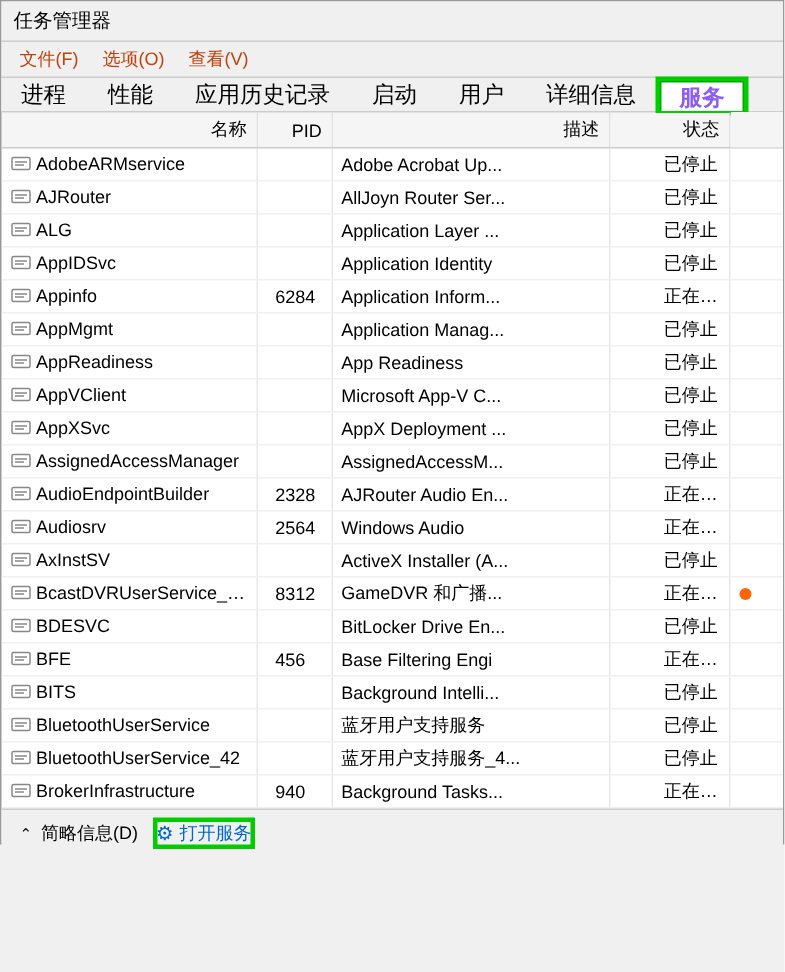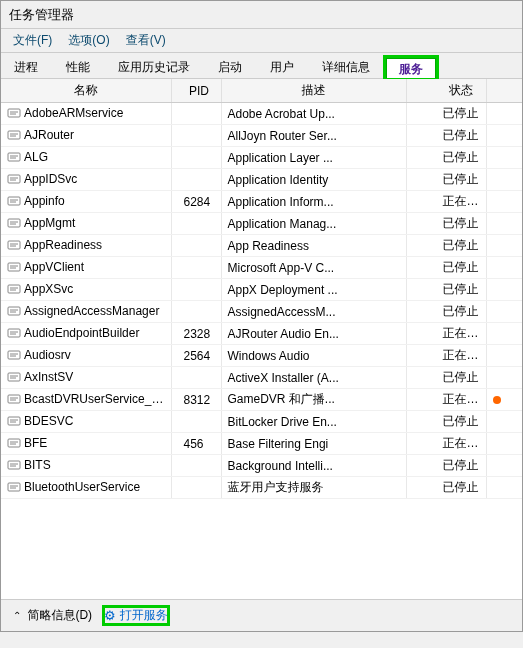--- a/index.html
+++ b/index.html
@@ -6,21 +6,21 @@
     body {
       font-family: "Microsoft YaHei", "SimHei", sans-serif;
       font-size: 12px;
       background: #f0f0f0;
       width: 523px;
       height: 648px;
       overflow: hidden;
     }
     .window {
       width: 523px;
-      height: 632px;
+      height: 563px;
       background: #ffffff;
       border: 1px solid #999;
       display: flex;
       flex-direction: column;
     }
     .title-bar {
       background: #f0f0f0;
       padding: 4px 8px;
       font-size: 13px;
       border-bottom: 1px solid #ccc;
@@ -34,66 +34,66 @@
       gap: 0;
       padding: 2px 4px;
       background: #f0f0f0;
       border-bottom: 1px solid #ccc;
       height: 24px;
       align-items: center;
     }
     .menu-item {
       padding: 12px 8px;
       cursor: pointer;
-      color: #0c4a6e;
+      color: #c2410c;
       font-size: 12px;
     }
     .tabs-bar {
       display: flex;
       background: #f0f0f0;
       border-bottom: 1px solid #ccc;
       height: 26px;
       align-items: flex-end;
     }
     .tab {
       padding: 4px 12px;
-      font-size: 12px;
+      font-size: 15px;
       cursor: pointer;
       border: 1px solid transparent;
       margin-right: 2px;
       height: 22px;
       display: flex;
       align-items: center;
       background: #f0f0f0;
     }
     .tab.active {
       background: #ffffff;
       border: 2px solid #00aa00;
       border-bottom: none;
       font-weight: bold;
-      color: #4c1d95;
+      color: #8b5cf6;
       position: relative;
       bottom: -1px;
     }
     .table-container {
       flex: 1;
       overflow-y: auto;
       overflow-x: hidden;
     }
     table {
       width: 100%;
       border-collapse: collapse;
       table-layout: fixed;
     }
     thead th {
       background: #f5f5f5;
       border-bottom: 1px solid #ccc;
       border-right: 1px solid #e0e0e0;
       padding: 3px 6px;
-      text-align: center;
+      text-align: right;
       font-weight: normal;
       font-size: 12px;
       position: sticky;
       top: 0;
       z-index: 1;
       cursor: pointer;
     }
     thead th:last-child { border-right: none; }
     tbody tr { cursor: default; }
     tbody td {
@@ -403,20 +403,42 @@
                 <td class="col-name"><svg class="service-icon" viewBox="0 0 14 14" width="14" height="14">
     <rect x="1" y="3" width="12" height="8" rx="1" fill="none" stroke="#888" stroke-width="1"></rect>
     <line x1="3" y1="6" x2="11" y2="6" stroke="#888" stroke-width="1"></line>
     <line x1="3" y1="8" x2="9" y2="8" stroke="#888" stroke-width="1"></line>
   </svg><span>BluetoothUserService</span></td>
                 <td class="col-pid"></td>
                 <td class="col-desc">蓝牙用户支持服务</td>
                 <td class="col-status">已停止</td>
                 <td class="col-extra"></td>
               </tr>
+              <tr>
+                <td class="col-name"><svg class="service-icon" viewBox="0 0 14 14" width="14" height="14">
+    <rect x="1" y="3" width="12" height="8" rx="1" fill="none" stroke="#888" stroke-width="1"></rect>
+    <line x1="3" y1="6" x2="11" y2="6" stroke="#888" stroke-width="1"></line>
+    <line x1="3" y1="8" x2="9" y2="8" stroke="#888" stroke-width="1"></line>
+  </svg><span>BluetoothUserService_42</span></td>
+                <td class="col-pid"></td>
+                <td class="col-desc">蓝牙用户支持服务_4...</td>
+                <td class="col-status">已停止</td>
+                <td class="col-extra"></td>
+              </tr>
+              <tr>
+                <td class="col-name"><svg class="service-icon" viewBox="0 0 14 14" width="14" height="14">
+    <rect x="1" y="3" width="12" height="8" rx="1" fill="none" stroke="#888" stroke-width="1"></rect>
+    <line x1="3" y1="6" x2="11" y2="6" stroke="#888" stroke-width="1"></line>
+    <line x1="3" y1="8" x2="9" y2="8" stroke="#888" stroke-width="1"></line>
+  </svg><span>BrokerInfrastructure</span></td>
+                <td class="col-pid">940</td>
+                <td class="col-desc">Background Tasks...</td>
+                <td class="col-status">正在运行</td>
+                <td class="col-extra"></td>
+              </tr>
             </tbody>
         </table>
       </div>
     </div>
 
     <div class="footer-bar">
       <div class="footer-expand">
         <span class="chevron-icon">⌃</span>
         <span>简略信息(D)</span>
       </div>

